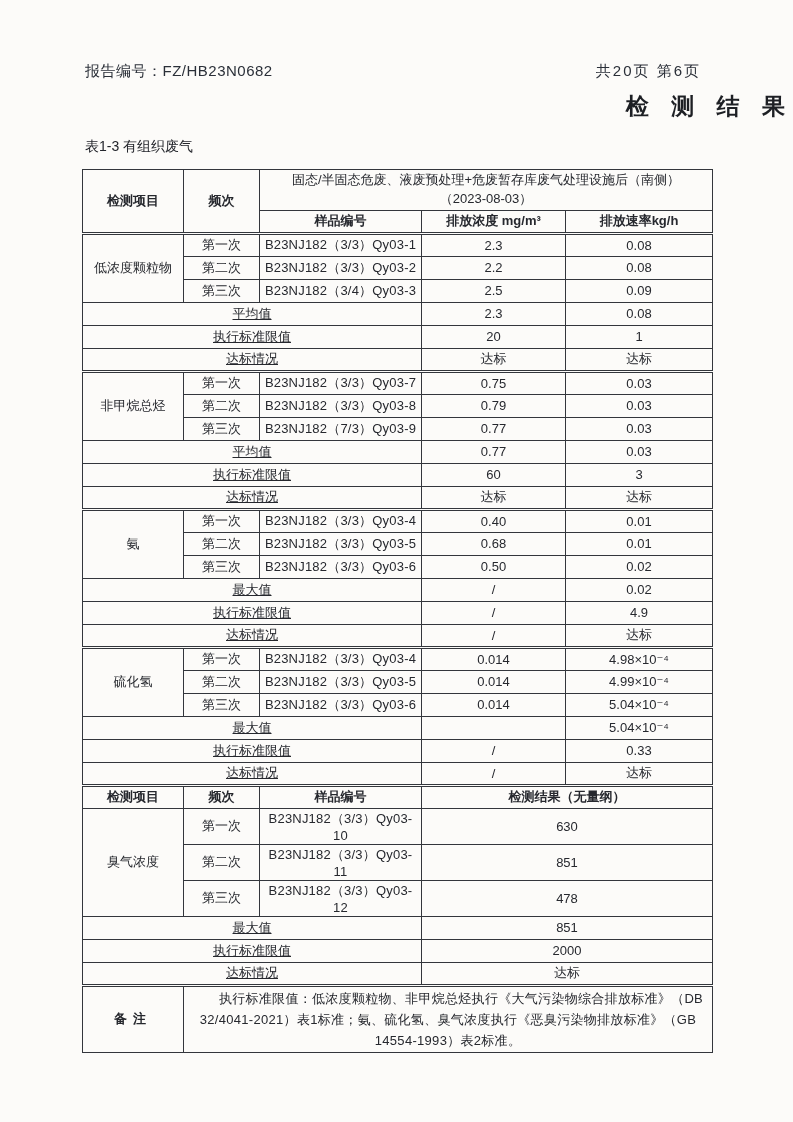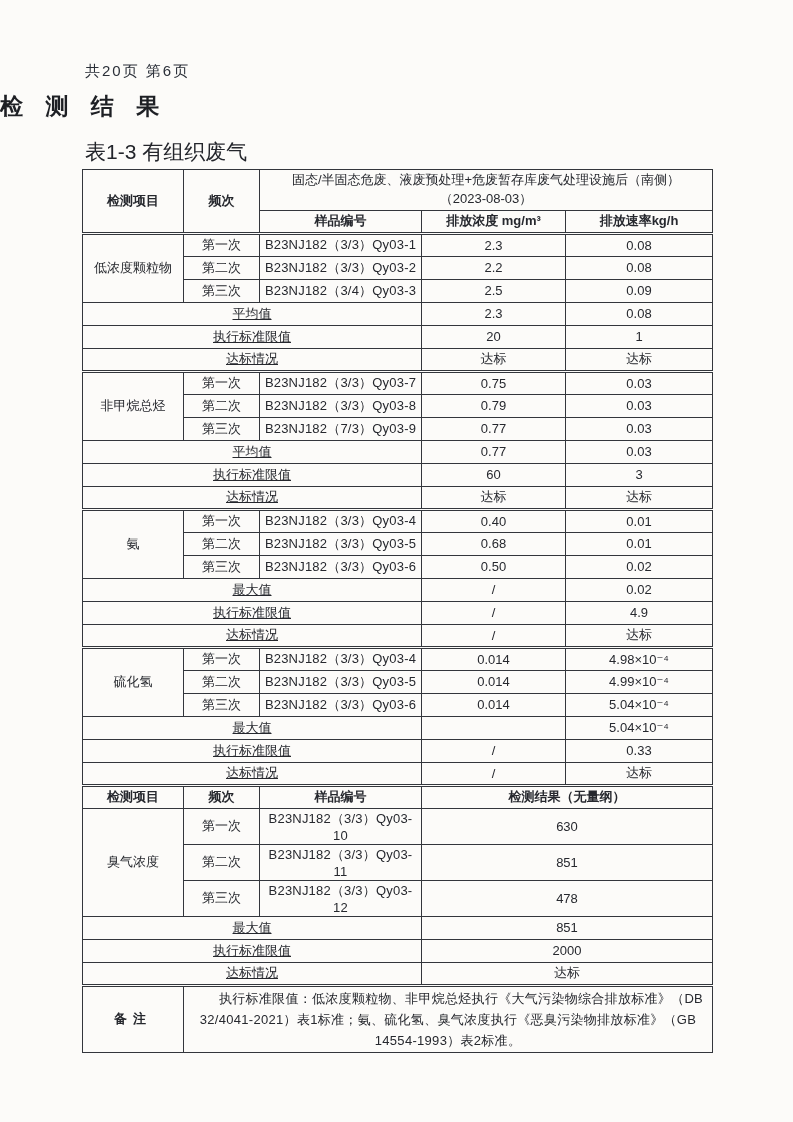--- a/index.html
+++ b/index.html
@@ -17,30 +17,30 @@
     display: flex;
     justify-content: space-between;
     align-items: baseline;
     padding: 62px 92px 0 85px;
     font-size: 15px;
     letter-spacing: 0.5px;
     color: #2a2f38;
   }
   .page-info { letter-spacing: 2px; }
   .title {
-    text-align: left;
+    text-align: right;
     font-size: 23px;
     font-weight: bold;
     letter-spacing: 8px;
     margin-top: 10px;
     color: #1d1f24;
   }
   .table-label {
-    margin: 16px 0 3px 85px;
-    font-size: 21px;
+    margin: 16px 0 13px 85px;
+    font-size: 14px;
     color: #23252b;
   }
   table.report {
     border-collapse: collapse;
     margin-left: 82px;
     width: 630px;
     table-layout: fixed;
   }
   table.report td {
     border: 1px solid #33363c;
@@ -67,20 +67,21 @@
     text-indent: 2em;
     letter-spacing: 0.3px;
   }
 </style>
 </head>
 <body>
 
 <div class="page">
 
   <div class="topbar">
+    <span>报告编号：FZ/HB23N0682</span>
     <span class="page-info">共20页  第6页</span>
   </div>
 
   <div class="title">检 测 结 果</div>
 
   <div class="table-label">表1-3 有组织废气</div>
 
   <table class="report">
     <colgroup>
       <col style="width:101px">

